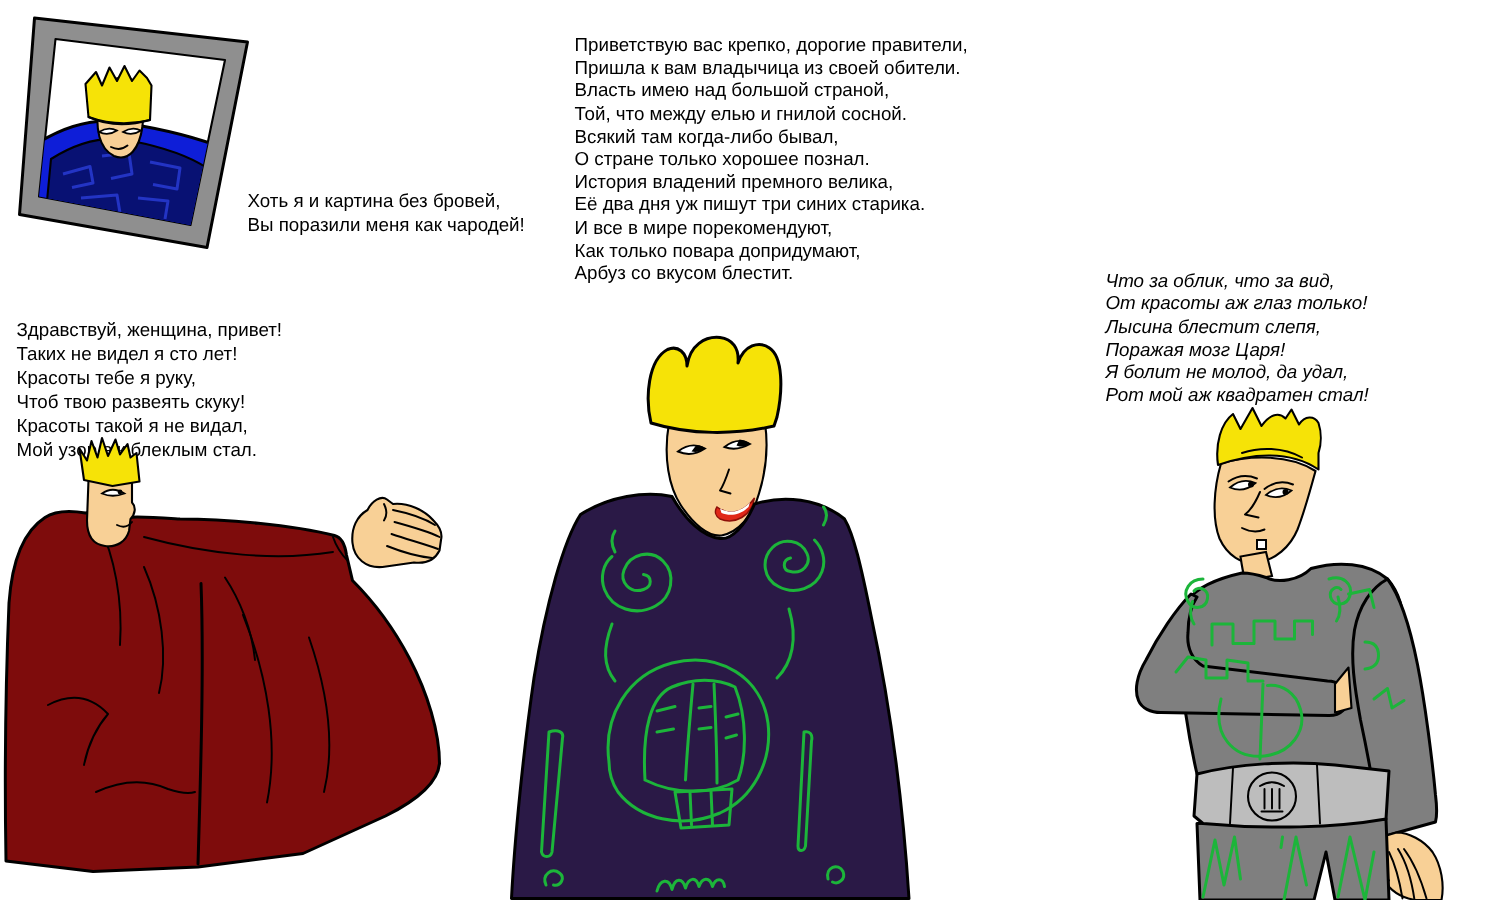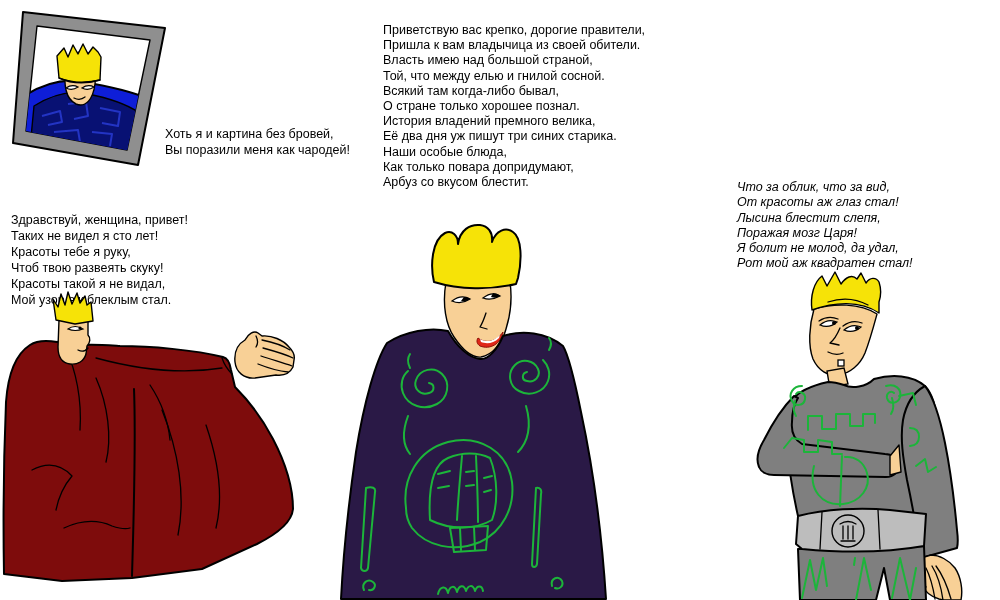--- a/index.html
+++ b/index.html
@@ -61,37 +61,37 @@
 
   <div class="poem" style="left:383px;top:23px;line-height:15.2px;">
     <div>Приветствую вас крепко, дорогие правители,</div>
     <div>Пришла к вам владычица из своей обители.</div>
     <div>Власть имею над большой страной,</div>
     <div>Той, что между елью и гнилой сосной.</div>
     <div>Всякий там когда-либо бывал,</div>
     <div>О стране только хорошее познал.</div>
     <div>История владений премного велика,</div>
     <div>Её два дня уж пишут три синих старика.</div>
-    <div>Наши особые блюда,</div>
+    <div>И все в мире порекомендуют,</div>
     <div>Как только повара допридумают,</div>
     <div>Арбуз со вкусом блестит.</div>
   </div>
 
   <div class="poem" style="left:11px;top:212px;line-height:16px;">
     <div>Здравствуй, женщина, привет!</div>
     <div>Таких не видел я сто лет!</div>
     <div>Красоты тебе я руку,</div>
     <div>Чтоб твою развеять скуку!</div>
     <div>Красоты такой я не видал,</div>
     <div>Мой узор аж блеклым стал.</div>
   </div>
 
   <div class="poem" style="left:737px;top:180px;line-height:15.3px;font-style:italic;">
     <div>Что за облик, что за вид,</div>
-    <div>От красоты аж глаз стал!</div>
+    <div>От красоты аж глаз только!</div>
     <div>Лысина блестит слепя,</div>
     <div>Поражая мозг Царя!</div>
     <div>Я болит не молод, да удал,</div>
     <div>Рот мой аж квадратен стал!</div>
   </div>
 
   <svg class="fig" style="left:0;top:290px;" width="310" height="310" viewBox="0 0 310 310">
     <path class="red ol" d="M57,52
       C45,50 36,51 30,55 C16,64 8,84 6,112 C4,160 3,225 4,284
       L62,291 L132,288 L202,279 L257,254

